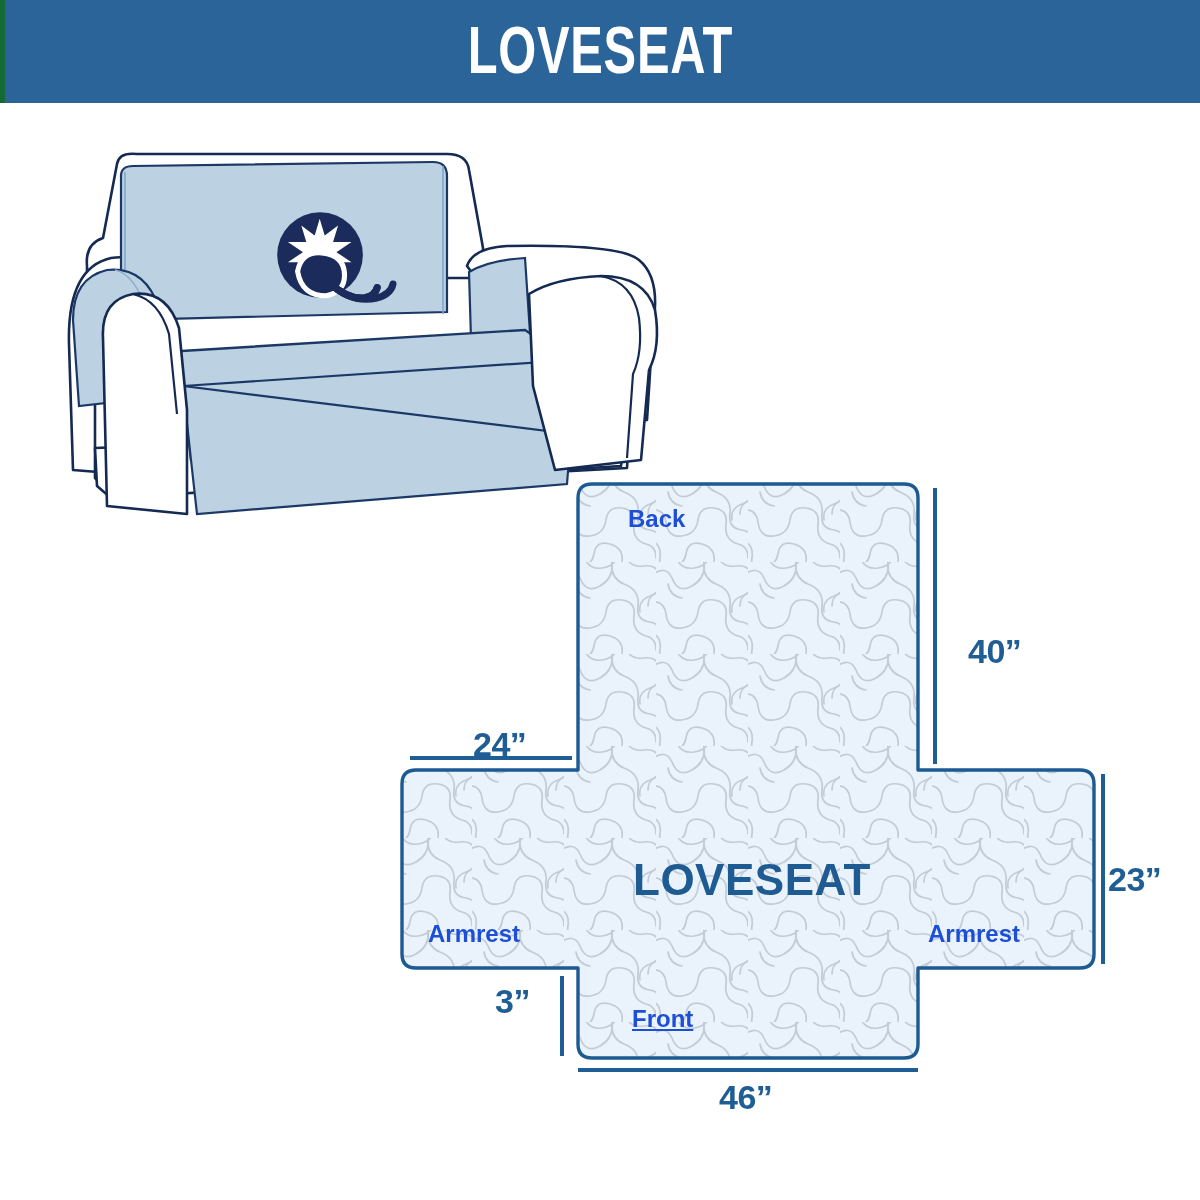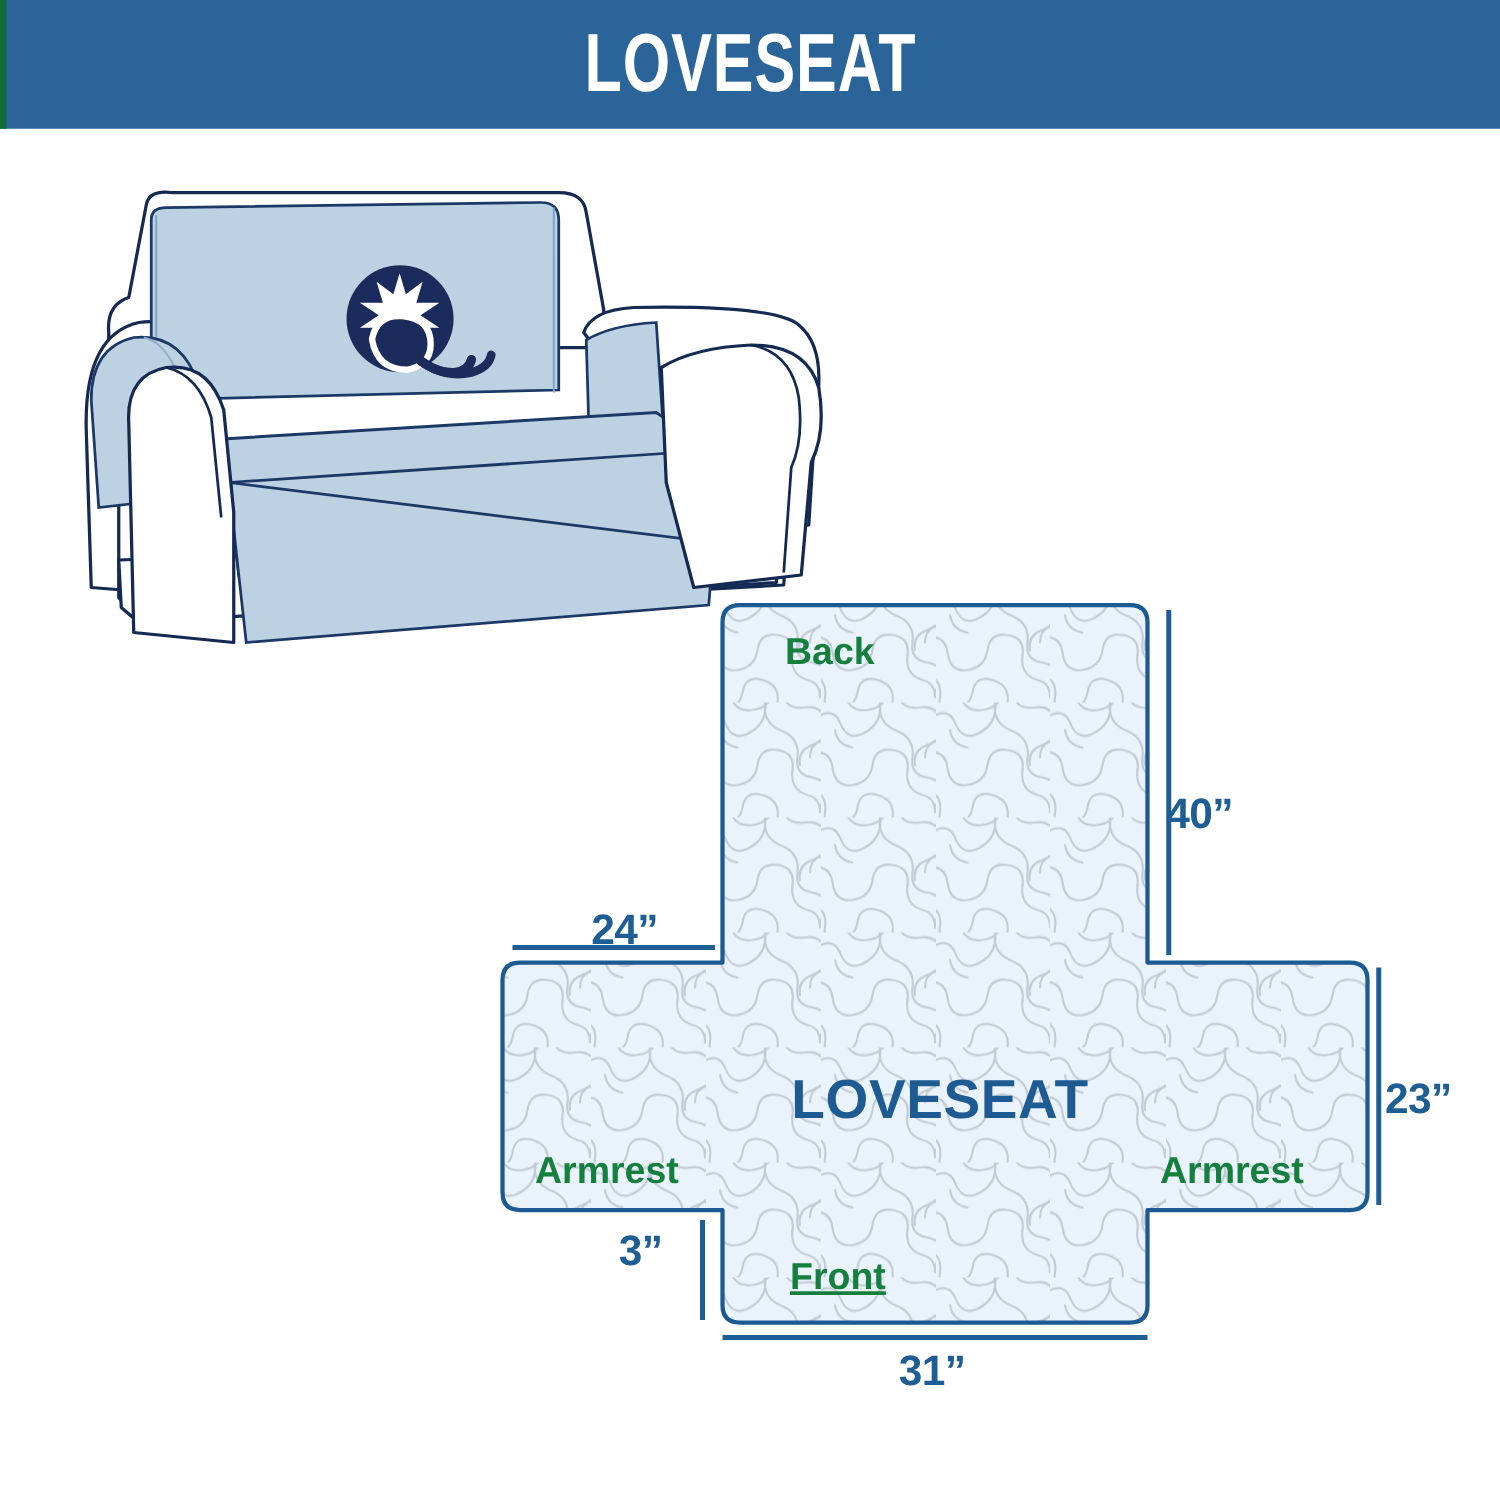--- a/index.html
+++ b/index.html
@@ -68,42 +68,42 @@
   .dim-label {
     position: absolute;
     color: #1f5e94;
     font-weight: bold;
     font-size: 34px;
     white-space: nowrap;
     letter-spacing: -0.5px;
   }
   .panel-label {
     position: absolute;
-    color: #15803d;
-    font-weight: bold;
-    font-size: 30px;
+    color: #1d4ed8;
+    font-weight: bold;
+    font-size: 24px;
     white-space: nowrap;
   }
   #label-center {
     position: absolute;
     color: #1e5b92;
     font-weight: bold;
     font-size: 44px;
     white-space: nowrap;
     letter-spacing: 0.5px;
   }
 
   
   #label-back      { left: 248px; top: 35px; }
   #label-front     { left: 252px; top: 535px; text-decoration: underline; }
   #label-armrest-l { left: 48px;  top: 450px; }
   #label-armrest-r { left: 548px; top: 450px; }
   #label-center    { left: 253px; top: 385px; }
 
-  #dim-40 { left: 553px; top: 162px; text-align: center; }
+  #dim-40 { left: 588px; top: 162px; text-align: center; }
   #dim-24 { left: 93px;  top: 255px; }
   #dim-23 { left: 728px; top: 390px; }
   #dim-13 { left: 115px; top: 512px; }
   #dim-46 { left: 339px; top: 608px; }
 </style>
 </head>
 <body>
 
 <div id="header-banner">
   <div id="header-accent-strip"></div>
@@ -232,14 +232,14 @@
   <div class="panel-label" id="label-armrest-l">Armrest</div>
   <div class="panel-label" id="label-armrest-r">Armrest</div>
   <div class="panel-label" id="label-front">Front</div>
   <div id="label-center">LOVESEAT</div>
 
   
   <div class="dim-label" id="dim-40">40”</div>
   <div class="dim-label" id="dim-24">24”</div>
   <div class="dim-label" id="dim-23">23”</div>
   <div class="dim-label" id="dim-13">3”</div>
-  <div class="dim-label" id="dim-46">31”</div>
+  <div class="dim-label" id="dim-46">46”</div>
 </div>
 
 </body></html>

